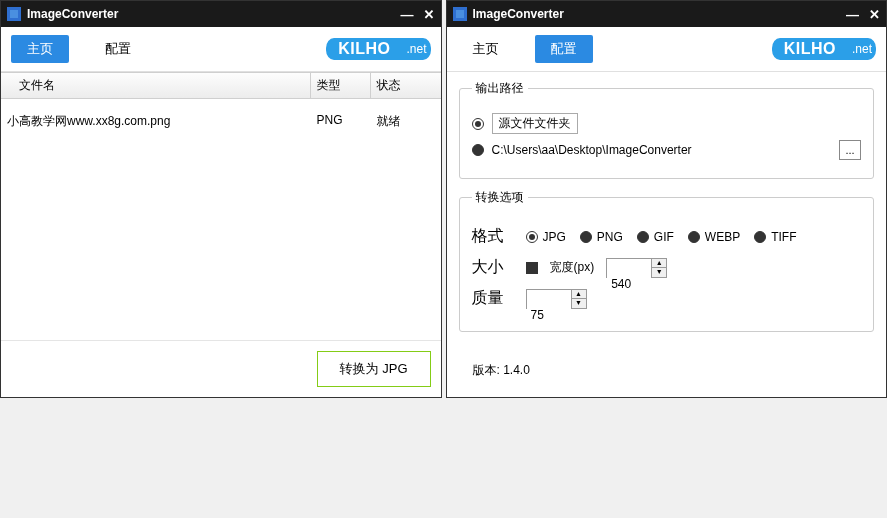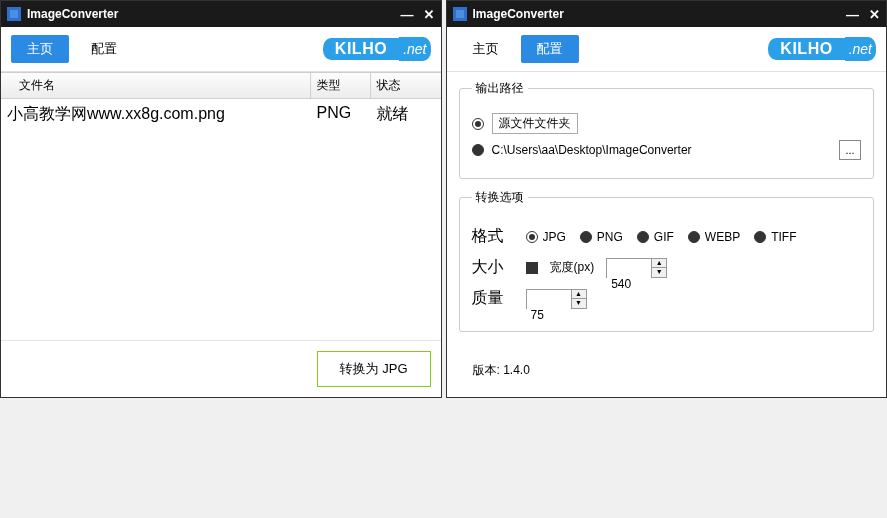--- a/index.html
+++ b/index.html
@@ -5,34 +5,34 @@
     * { box-sizing: border-box; margin: 0; padding: 0; }
     body { font-family: "Microsoft YaHei", Arial, sans-serif; font-size: 12px; background: #f0f0f0; display: flex; gap: 4px; }
     .window { width: 502px; background: #fff; border: 1px solid #333; display: flex; flex-direction: column; }
     .titlebar { background: #1a1a1a; color: #fff; display: flex; align-items: center; height: 26px; padding: 0 6px; }
     .titlebar-icon { width: 14px; height: 14px; background: #2f6fd0; margin-right: 6px; position: relative; }
     .titlebar-icon::after { content: ''; position: absolute; left: 3px; top: 3px; width: 8px; height: 8px; background: #4a8fe0; }
     .titlebar-title { flex: 1; font-size: 12px; font-weight: bold; }
     .titlebar-controls { display: flex; gap: 10px; font-weight: bold; }
     .titlebar-btn { cursor: pointer; color: #fff; font-size: 13px; }
     .toolbar { display: flex; align-items: center; padding: 8px 10px; border-bottom: 1px solid #e0e0e0; }
-    .tab { padding: 5px 16px; cursor: pointer; margin-right: 6px; font-size: 13px; }
+    .tab { padding: 5px 16px; cursor: pointer; margin-right: 20px; font-size: 13px; }
     .tab.active { background: #2b8ae2; color: #fff; border-radius: 2px; }
     .logo { margin-left: auto; display: flex; align-items: center; }
     .logo-main { background: #2b9fe8; color: #fff; font-weight: bold; font-size: 16px; padding: 2px 12px; border-radius: 8px 0 0 8px / 10px 0 0 10px; letter-spacing: 0.5px; }
-    .logo-net { background: #2b9fe8; color: #fff; font-size: 14px; padding: 4px 4px; border-radius: 0 8px 8px 0 / 0 10px 10px 0; font-style: italic; }
+    .logo-net { background: #2b9fe8; color: #fff; font-size: 12px; padding: 4px 4px; border-radius: 0 8px 8px 0 / 0 10px 10px 0; }
     .content { flex: 1; padding: 0; overflow: auto; display: flex; flex-direction: column; }
     .table-header { display: flex; background: linear-gradient(#fdfdfd, #ececec); border: 1px solid #cfcfcf; border-left: none; border-right: none; padding-left: 12px; }
     .th { padding: 4px 6px; border-right: 1px solid #cfcfcf; font-size: 12px; }
     .th-name { flex: 1; }
     .th-type { width: 60px; }
     .th-status { width: 70px; border-right: none; }
     .table-body { flex: 1; padding: 0; }
     .tr { display: flex; padding: 3px 0; }
-    .td { padding: 2px 6px; font-size: 16px; }
+    .td { padding: 2px 6px; font-size: 12px; margin-top: 9px; }
     .td-name { flex: 1; }
     .td-type { width: 60px; }
     .td-status { width: 70px; }
     .footer { padding: 10px; display: flex; justify-content: flex-end; border-top: 1px solid #e5e5e5; }
     .convert-btn { padding: 8px 22px; border: 1px solid #84cc16; background: #fff; cursor: pointer; font-size: 13px; }
     .config-content { flex: 1; padding: 8px 12px; display: flex; flex-direction: column; gap: 10px; }
     fieldset { border: 1px solid #ccc; border-radius: 3px; padding: 10px 12px 12px; }
     legend { padding: 0 4px; font-size: 12px; }
     .radio-row { display: flex; align-items: center; gap: 8px; margin: 6px 0; }
     .radio { width: 12px; height: 12px; border-radius: 50%; border: 1px solid #333; display: inline-flex; align-items: center; justify-content: center; background: #fff; cursor: pointer; }

